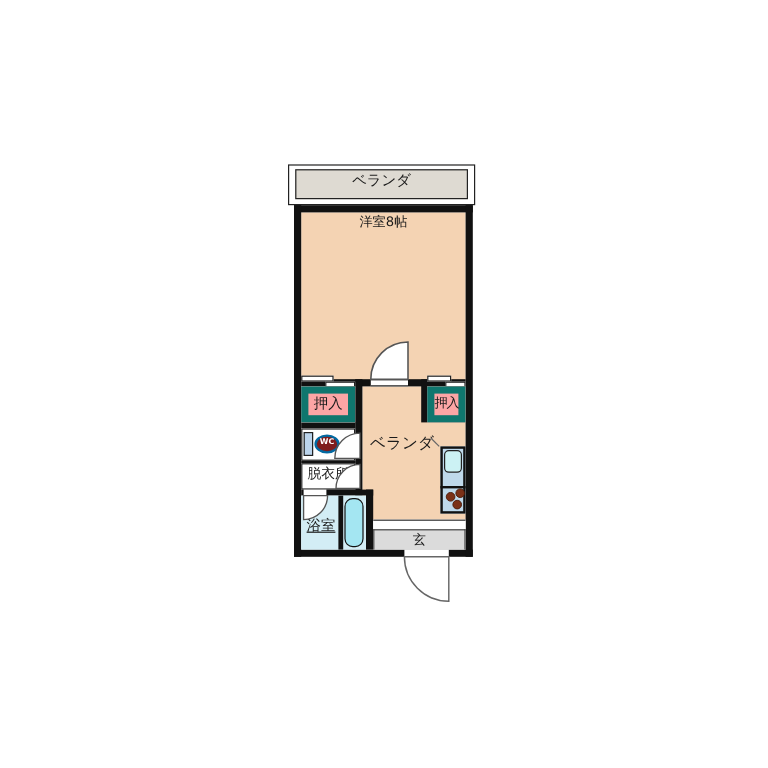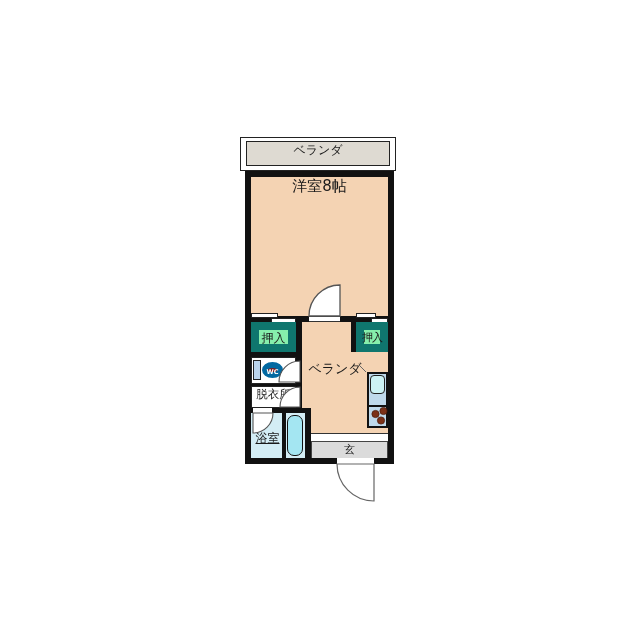--- a/index.html
+++ b/index.html
@@ -16,44 +16,44 @@
   .veranda-inner{left:246px;top:141px;width:144px;height:25px;border:1px solid #222;background:#DEDAD2;font-size:12px;}
 
   
   .wall{background:#111;}
   .w-top{left:245px;top:171px;width:149px;height:6px;}
   .w-bottom{left:245px;top:458px;width:149px;height:6px;}
   .w-left{left:245px;top:171px;width:6px;height:293px;}
   .w-right{left:388px;top:171px;width:6px;height:293px;}
 
   
-  .room-main{left:251px;top:177px;width:137px;height:140px;background:#F4D3B3;font-size:15px;}
+  .room-main{left:251px;top:177px;width:137px;height:140px;background:#F4D3B3;font-size:11px;}
   .kitchen{left:302px;top:322px;width:86px;height:111px;background:#F4D3B3;}
   .kitchen-label{left:302px;top:360px;width:66px;height:20px;font-size:13px;}
 
   .wall-mid{left:251px;top:316px;width:137px;height:6px;}
   .vwall-a{left:296px;top:316px;width:6px;height:97px;}
   .vwall-b{left:351px;top:316px;width:5px;height:36px;}
   .hwall-closet{left:251px;top:352px;width:45px;height:5px;}
 
   .door-gap-main{left:309px;top:316px;width:31px;height:6px;background:#fff;border-top:1px solid #333;border-bottom:1px solid #333;}
 
   .slide{background:#fff;border:1px solid #222;}
   .slide-l1{left:251px;top:313px;width:27px;height:5px;}
   .slide-l2{left:271px;top:318px;width:25px;height:5px;}
   .slide-r1{left:356px;top:313px;width:20px;height:5px;}
   .slide-r2{left:371px;top:318px;width:17px;height:5px;}
 
-  .closet{background:#86efac;border:8px solid #0f766e;font-size:12px;}
+  .closet{background:#fca5a5;border:6px solid #0f766e;font-size:12px;}
   .closet-left{left:251px;top:322px;width:45px;height:30px;}
   .closet-right{left:356px;top:322px;width:32px;height:30px;font-size:11px;letter-spacing:-1px;}
 
   .wc-room{left:251px;top:357px;width:45px;height:27px;background:#fff;border:1px solid #222;}
   .wc-tank{left:253px;top:360px;width:8px;height:20px;background:#BBD4EC;border:1px solid #222;}
-  .wc-bowl{left:262px;top:362px;width:21px;height:16px;background:#7f1d1d;border:6px solid #0369a1;border-radius:50%;
+  .wc-bowl{left:262px;top:362px;width:21px;height:16px;background:#7f1d1d;border:2px solid #0369a1;border-radius:50%;
            font-size:6.5px;font-weight:bold;color:#fff;}
   .hline-wc{left:251px;top:384px;width:45px;height:2px;}
 
   .datsui{left:251px;top:386px;width:45px;height:22px;background:#fff;border:1px solid #222;font-size:11.5px;}
 
   .bath-topwall{left:251px;top:408px;width:60px;height:5px;}
   .bath-doorgap{left:253px;top:408px;width:19px;height:5px;background:#fff;}
   .bath-rwall{left:305px;top:408px;width:6px;height:50px;}
   .bathroom{left:251px;top:413px;width:54px;height:45px;background:#D3EDF5;}
   .bath-label{left:252px;top:430px;width:31px;height:16px;font-size:12px;text-decoration:underline;}

